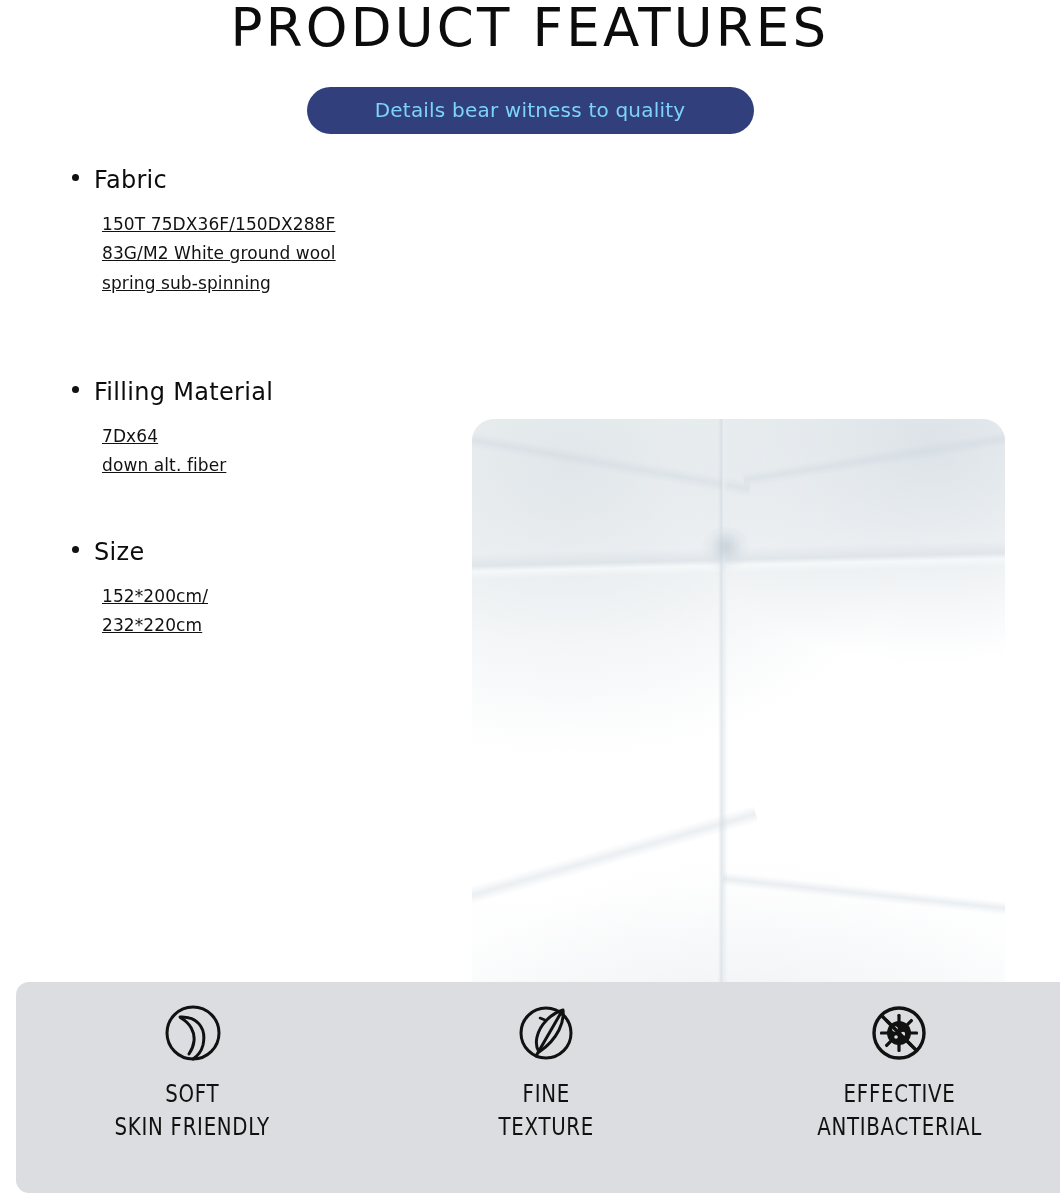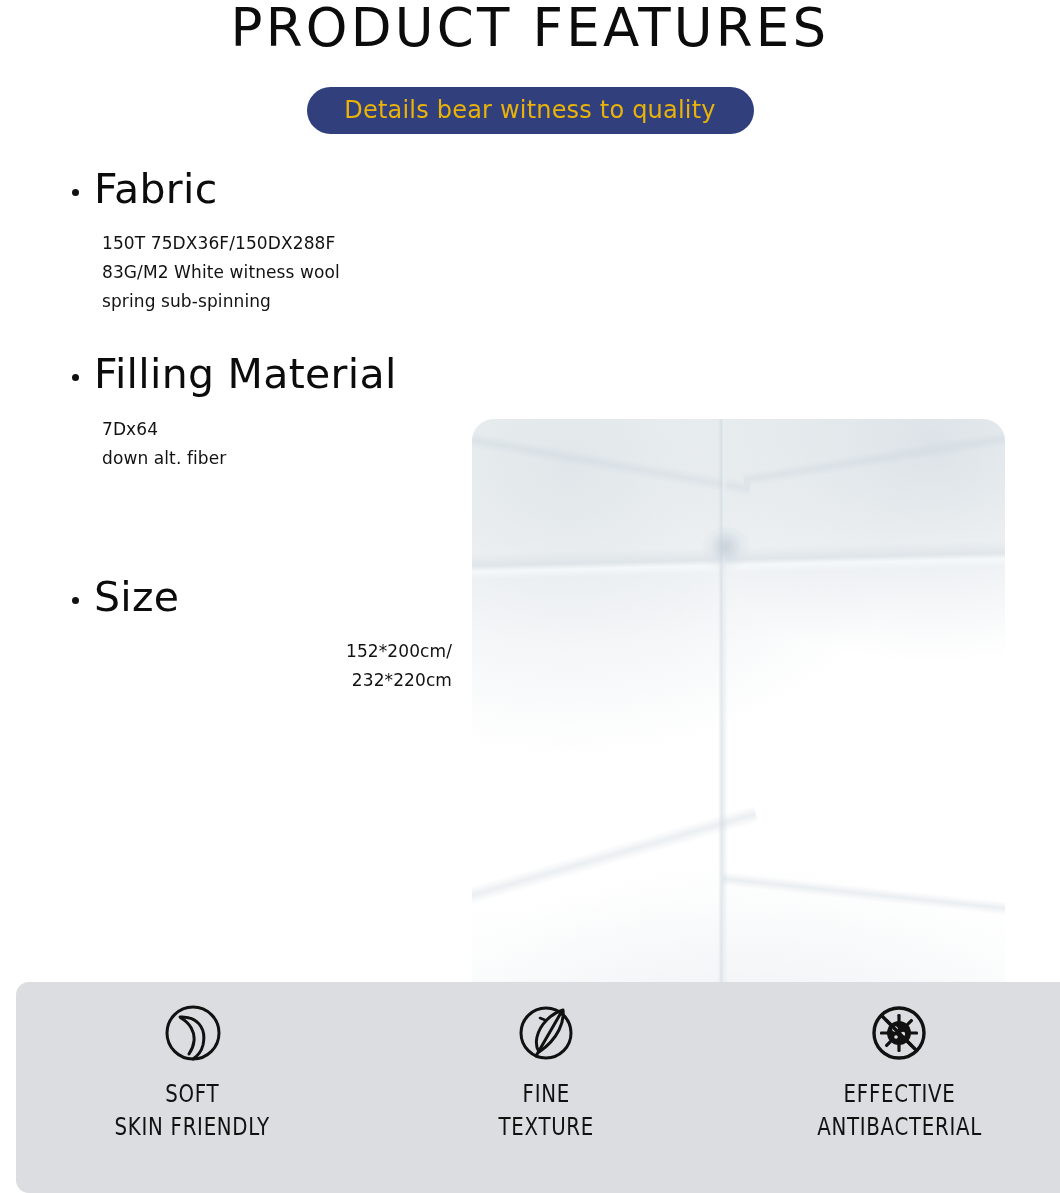--- a/index.html
+++ b/index.html
@@ -36,79 +36,79 @@
     justify-content: center;
   }
   .badge {
     display: inline-flex;
     align-items: center;
     justify-content: center;
     width: 447px;
     height: 47px;
     border-radius: 24px;
     background: #31407d;
-    color: #eab308;
+    color: #7dd3fc;
     font-family: "DejaVu Sans", sans-serif;
-    font-size: 24px;
+    font-size: 20px;
     letter-spacing: 0.2px;
     box-sizing: border-box;
   }
 
   
   .main {
     position: relative;
     height: 715px;
   }
 
   .features {
     position: absolute;
     left: 72px;
     top: 33px;
     width: 380px;
   }
   .feature-block {
     position: relative;
   }
   .feature-block.fabric   { margin-top: 0px; }
-  .feature-block.filling  { margin-top: 36px; }
-  .feature-block.size     { margin-top: 102px; text-align: right; }
+  .feature-block.filling  { margin-top: 81px; }
+  .feature-block.size     { margin-top: 58px; }
 
   .feature-head {
     display: flex;
     align-items: baseline;
   }
   .bullet {
     width: 7px;
     height: 7px;
     border-radius: 50%;
     background: #111111;
     display: inline-block;
     margin-right: 15px;
     flex: none;
     position: relative;
     top: -7px;
   }
   .feature-title {
     font-family: "DejaVu Sans", sans-serif;
-    font-size: 41px;
+    font-size: 24px;
     font-weight: 400;
     letter-spacing: 0.3px;
     color: #0c0c0c;
     line-height: 1.1;
   }
   .feature-specs {
     margin-left: 30px;
     margin-top: 17px;
     font-family: "DejaVu Sans", sans-serif;
     font-size: 17px;
     line-height: 1.72;
     color: #121212;
     letter-spacing: 0.1px;
   }
-  .feature-specs div { white-space: nowrap; }
+  .feature-specs div { white-space: nowrap; text-decoration: underline; }
 
   
   .photo {
     position: absolute;
     left: 472px;
     top: 285px;
     width: 533px;
     height: 655px;
     border-radius: 22px;
     overflow: hidden;
@@ -221,21 +221,21 @@
 
   <div class="features">
 
     <div class="feature-block fabric">
       <div class="feature-head">
         <span class="bullet"></span>
         <span class="feature-title">Fabric</span>
       </div>
       <div class="feature-specs">
         <div>150T 75DX36F/150DX288F</div>
-        <div>83G/M2 White witness wool</div>
+        <div>83G/M2 White ground wool</div>
         <div>spring sub-spinning</div>
       </div>
     </div>
 
     <div class="feature-block filling">
       <div class="feature-head">
         <span class="bullet"></span>
         <span class="feature-title">Filling Material</span>
       </div>
       <div class="feature-specs">

